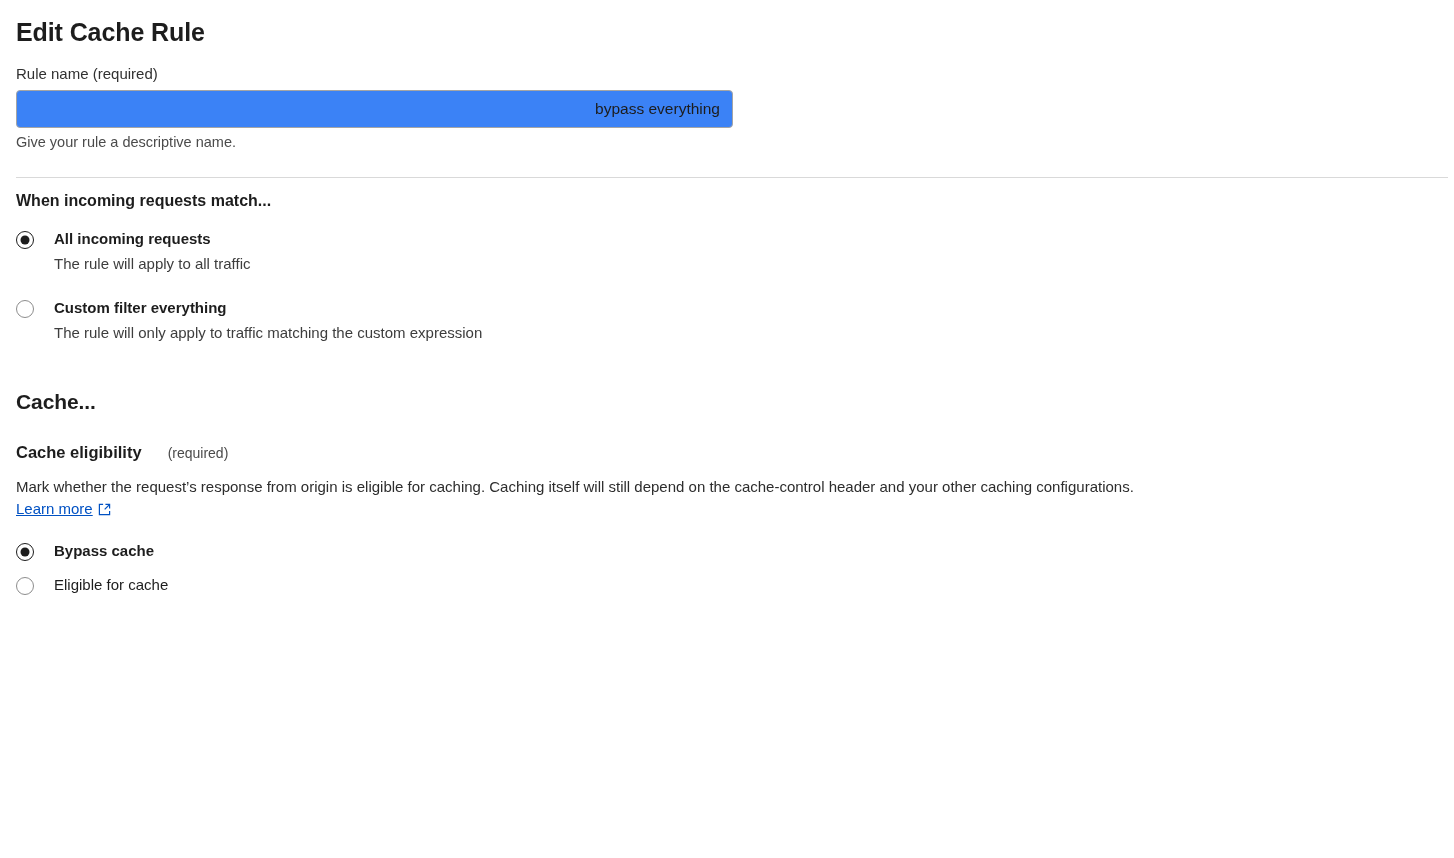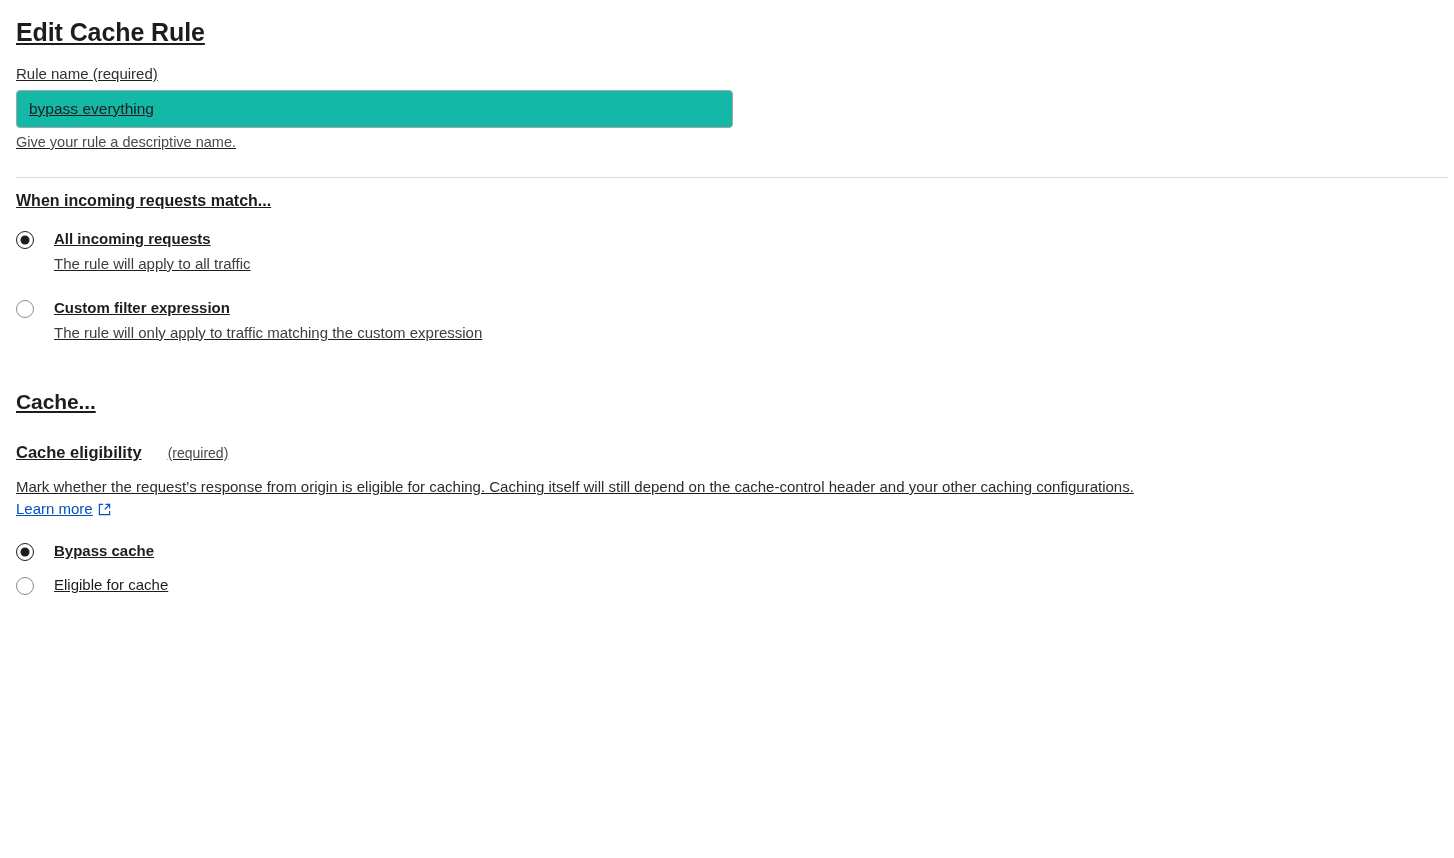--- a/index.html
+++ b/index.html
@@ -11,21 +11,20 @@
   body {
     width: 1454px;
     height: 858px;
     font-family: "Liberation Sans", sans-serif;
     color: #1d1d1d;
     overflow: hidden;
   }
   .page {
     padding: 16px 16px 0 16px;
     width: 1180px;
-    text-decoration: underline;
   }
   .page-title {
     font-size: 25px;
     font-weight: bold;
     letter-spacing: -0.1px;
     margin: 2px 0 18px 0;
     color: #1d1d1d;
   }
   .field-label {
     font-size: 15px;
@@ -34,23 +33,24 @@
   }
   .text-input {
     width: 717px;
     height: 38px;
     border: 1px solid #a5a5a5;
     border-radius: 4px;
     padding: 12px 12px;
     font-size: 15.5px;
     font-family: "Liberation Sans", sans-serif;
     color: #1d1d1d;
-    background: #14b8a6;
+    background: #3b82f6;
     outline: none;
     display: block;
+    text-align: right;
   }
   .help-text {
     font-size: 14.5px;
     color: #4b4b4b;
     margin-top: 6px;
   }
   .divider {
     height: 1px;
     background: #d9d9d9;
     margin: 27px 0 0 0;
@@ -173,21 +173,21 @@
       <span class="radio-outer checked"></span>
       <span class="radio-text">
         <span class="radio-title">All incoming requests</span>
         <div class="radio-desc">The rule will apply to all traffic</div>
       </span>
     </div>
 
     <div class="radio-row">
       <span class="radio-outer"></span>
       <span class="radio-text">
-        <span class="radio-title">Custom filter expression</span>
+        <span class="radio-title">Custom filter everything</span>
         <div class="radio-desc">The rule will only apply to traffic matching the custom expression</div>
       </span>
     </div>
 
   </div>
 
   <div class="section-heading then-heading">Cache...</div>
 
   <div class="cache-elig-row">
     <span class="cache-elig-title">Cache eligibility</span>

